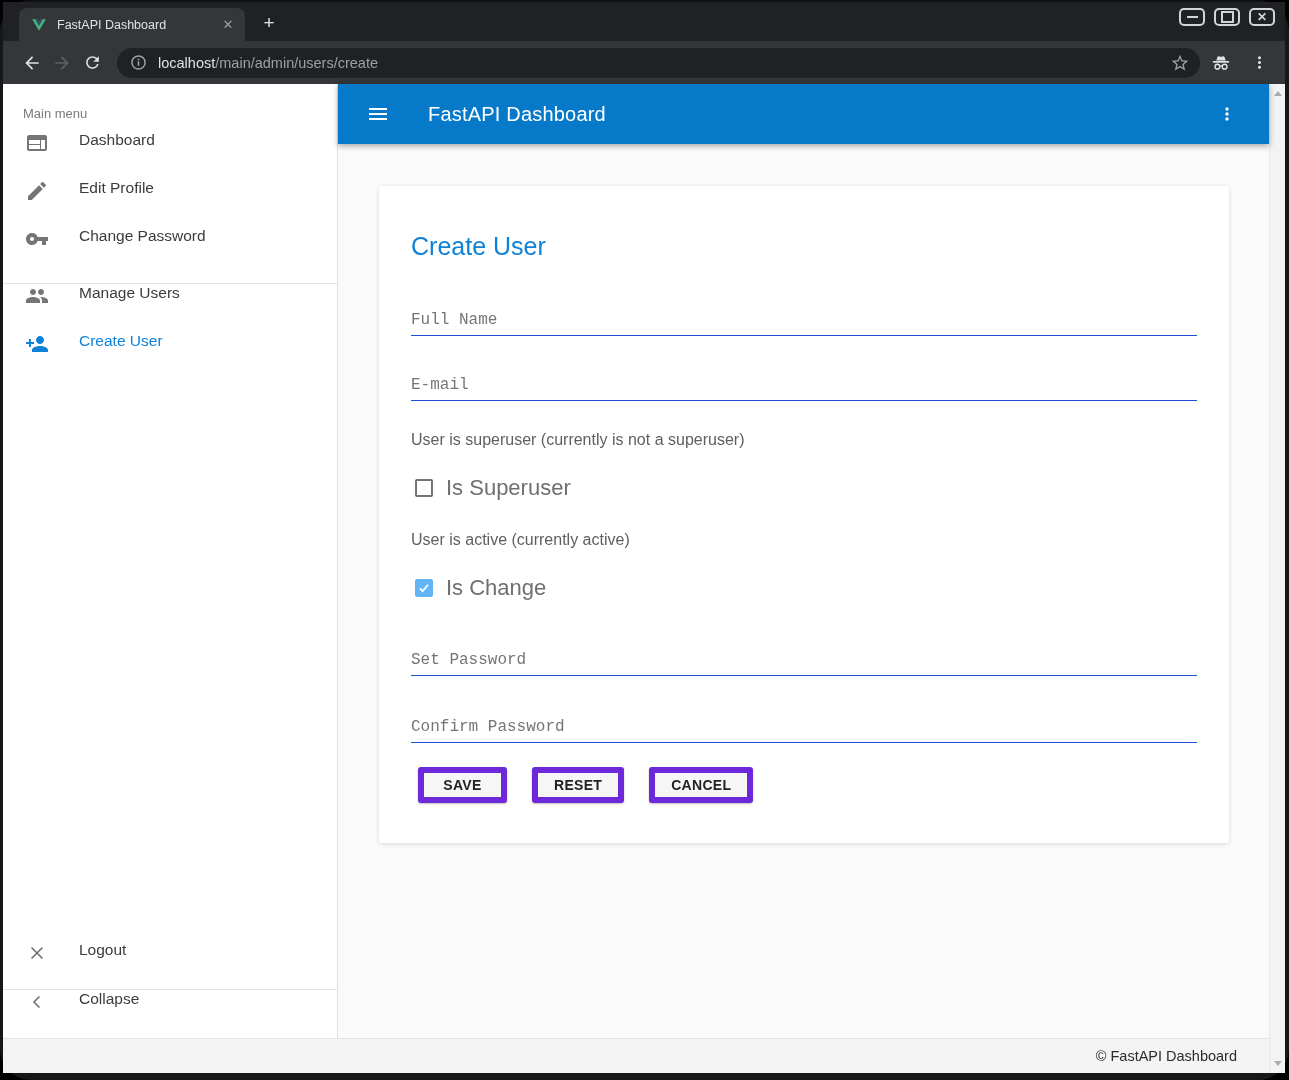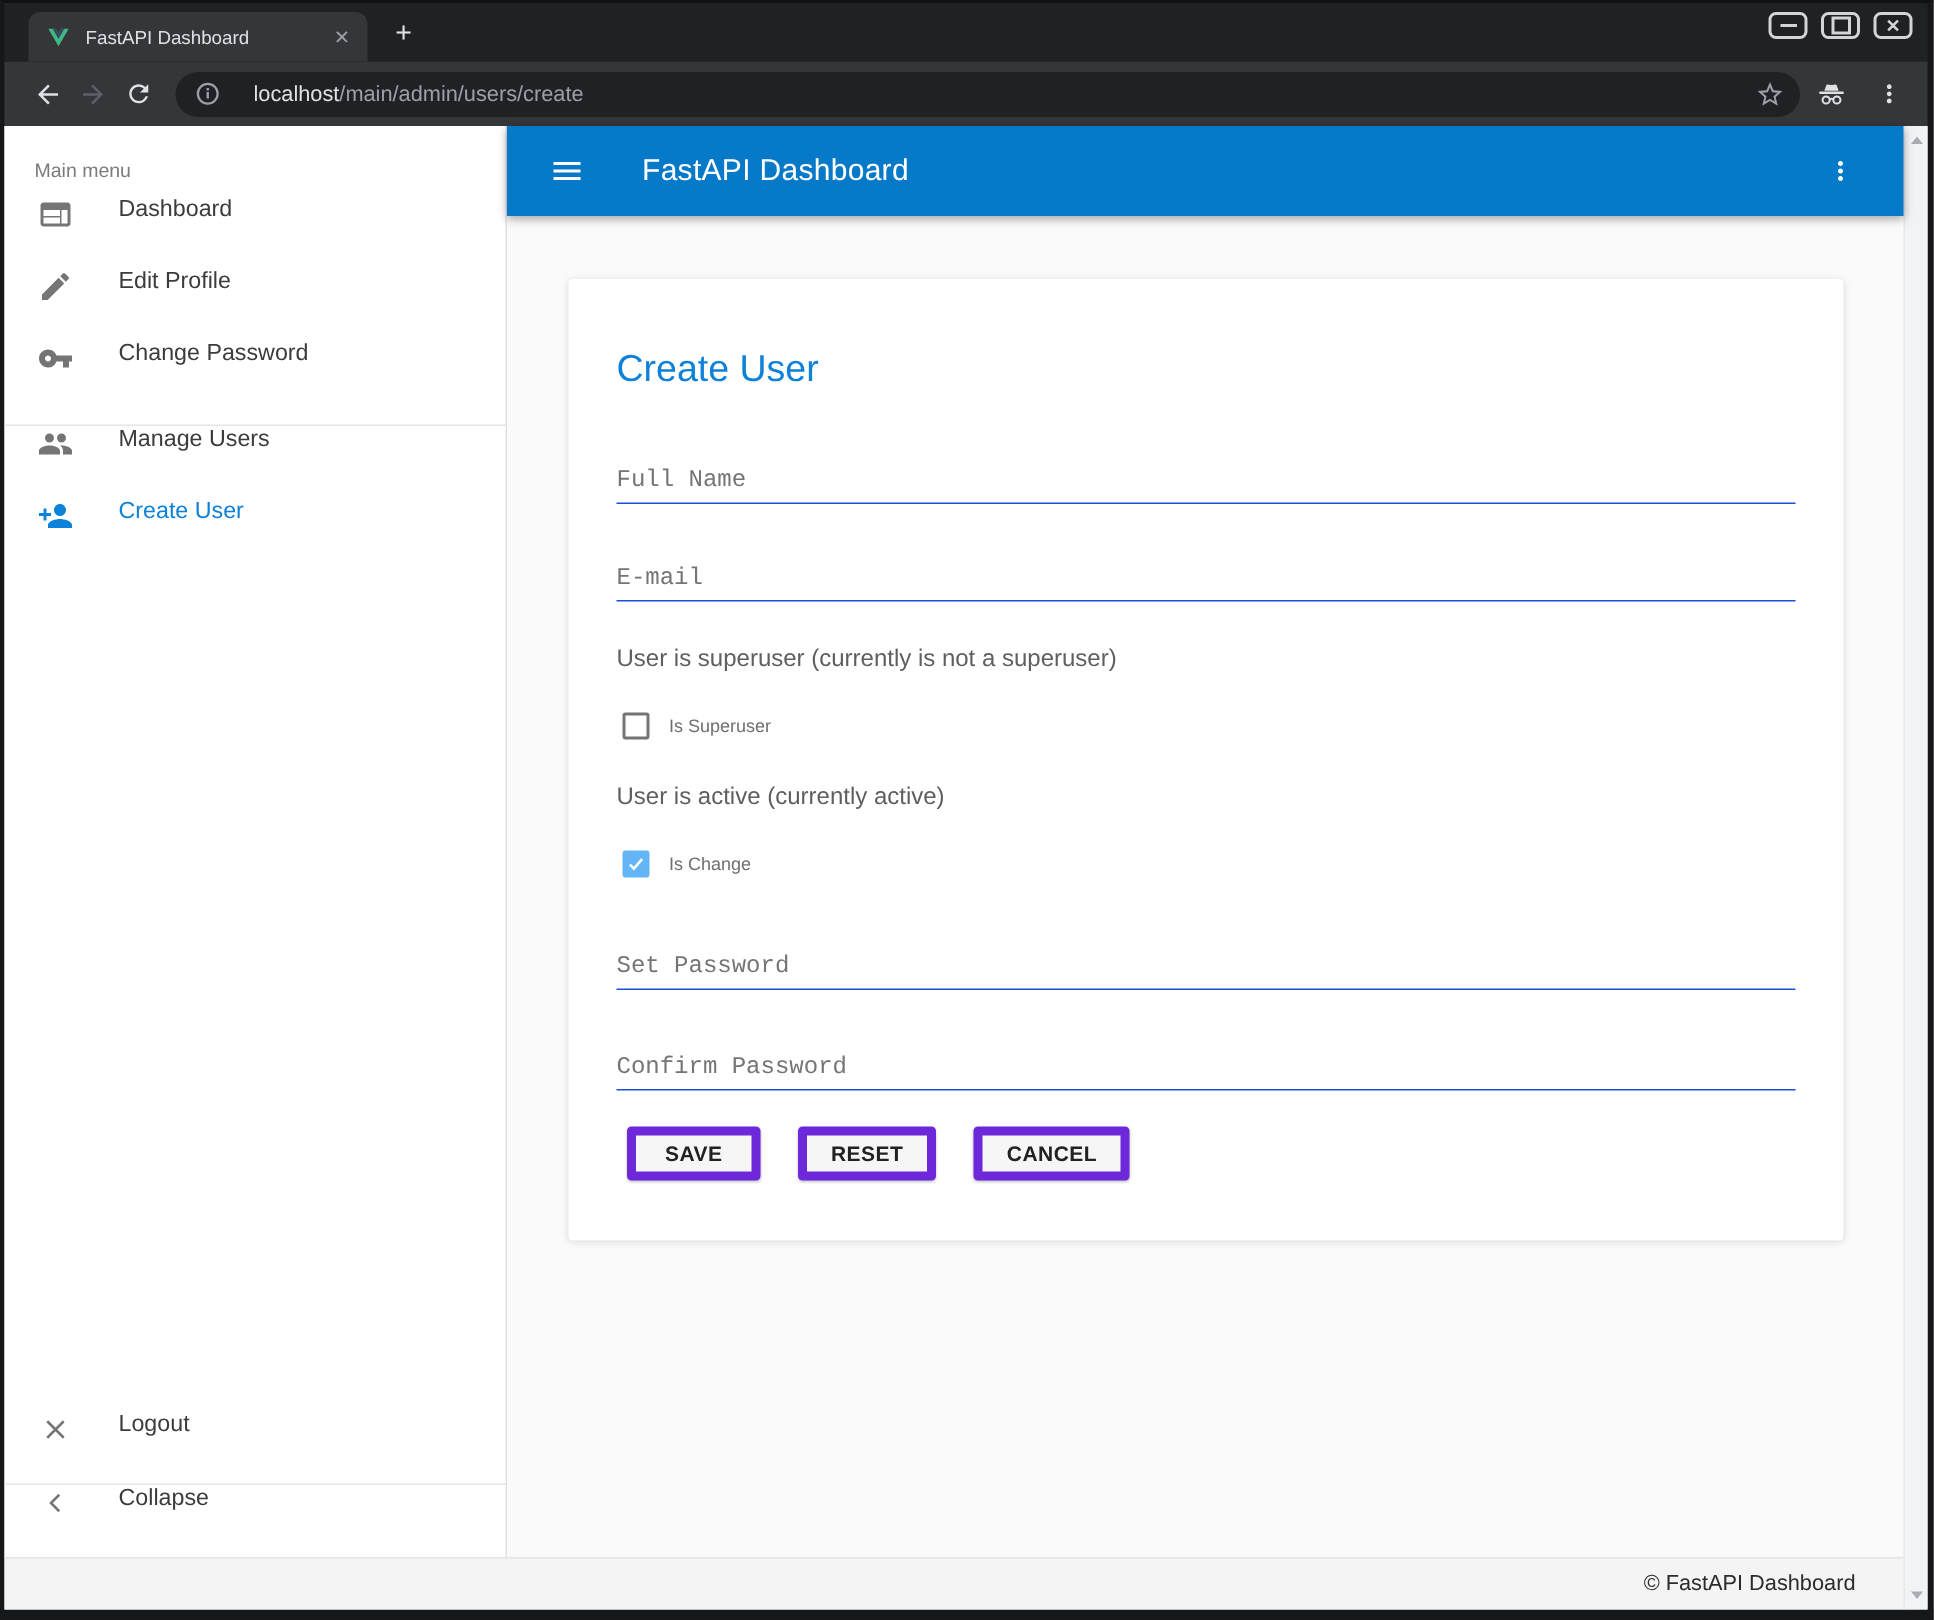--- a/index.html
+++ b/index.html
@@ -1,41 +1,41 @@
 <!DOCTYPE html>
 <html><head>
 <meta charset="utf-8">
 <style>
   * { margin:0; padding:0; box-sizing:border-box; }
   html,body { width:1289px; height:1080px; background:#000; }
   body { font-family:"Liberation Sans", sans-serif; }
 
   .window { width:1289px; height:1080px; display:flex; flex-direction:column;
     border-left:3px solid #161719; border-right:4px solid #161719;
-    border-bottom:7px solid #161719; border-top:2px solid #101113; background:#202124; }
+    border-bottom:7px solid #161719; border-top:2px solid #101113; background:#202124;border-radius:31px; }
 
   
   .tabbar { height:39px; background:#202124; display:flex; align-items:flex-end; position:relative; padding-left:16px; }
   .tab { height:33px; width:226px; background:#35363a; border-radius:8px 8px 0 0;
     display:flex; align-items:center; padding:0 8px 0 12px; }
   .tab-title { flex:1; color:#dfe1e5; font-size:12.5px; margin-left:10px; white-space:nowrap; overflow:hidden; }
   .tab-close { color:#9aa0a6; font-size:13px; width:18px; height:18px; display:flex; align-items:center; justify-content:center; border-radius:50%; }
   .newtab { width:28px; height:28px; margin:0 0 4px 10px; color:#dfe1e5; font-size:19px;
     display:flex; align-items:center; justify-content:center; border-radius:50%; }
   .winctrls { position:absolute; right:10px; top:6px; display:flex; gap:9px; }
   .winbtn { width:26px; height:18px; border:2px solid #d3d4d5; border-radius:5px; position:relative;
     display:flex; align-items:center; justify-content:center; color:#d3d4d5; }
   .winbtn-min::after { content:""; width:11px; height:2px; background:#d3d4d5; }
   .winbtn-max::after { content:""; width:9px; height:8px; border:2px solid #d3d4d5; }
   .winbtn-close { font-size:12px; font-weight:bold; }
 
   .toolbar { height:43px; background:#35363a; display:flex; align-items:center; padding:0 12px 0 14px; }
   .navic { width:30px; height:30px; display:flex; align-items:center; justify-content:center; border-radius:50%; flex:none; }
   .omnibox { flex:1; height:30px; background:#202124; border-radius:15px; margin-left:10px;
-    display:flex; align-items:center; padding:0 10px 0 13px; min-width:0;gap:11px; }
+    display:flex; align-items:center; padding:0 10px 0 13px; min-width:0; }
   .url { margin-left:11px; font-size:14.5px; color:#dfe1e5; white-space:nowrap; overflow:hidden; flex:1; }
   .url .path { color:#9aa0a6; }
   .tool-right { display:flex; align-items:center; margin-left:10px; gap:18px; padding-right:4px; }
 
   
   .viewport { flex:1; display:flex; min-height:0; background:#fafafa; }
   .page { flex:1; display:flex; flex-direction:column; min-width:0; }
   .page-main { flex:1; display:flex; min-height:0; }
 
   .sidebar { width:335px; background:#fff; border-right:1px solid #e0e0e0; display:flex; flex-direction:column; flex:none; }
@@ -61,21 +61,21 @@
   .tfield { border-bottom:1px solid #1d4ed8; padding-bottom:6px;font-family:Liberation Mono, monospace; }
   .tfield input { width:100%; border:none; outline:none; background:transparent; font-size:16px;
     color:#333; font-family:inherit; }
   .tfield input::placeholder { color:#757575; opacity:1; }
   .mt50 { margin-top:50px; } .mt42 { margin-top:42px; } .mt40 { margin-top:40px; }
   .note { margin-top:30px; font-size:16px; color:#5f5f5f; }
   .cbrow { margin-top:26px; display:flex; align-items:center; margin-left:4px; }
   .cbox { width:18px; height:18px; border:2px solid #747474; border-radius:2px; flex:none;
     display:flex; align-items:center; justify-content:center; cursor:pointer; background:#fff; }
   .cbox.checked { border-color:#64b5f6; background:#64b5f6; }
-  .cblabel { margin-left:13px; font-size:12px; color:#6f6f6f; }
+  .cblabel { margin-left:13px; font-size:22px; color:#6f6f6f; }
   .btnrow { margin-top:24px; display:flex; gap:25px; margin-left:7px; }
   .btn { min-width:89px; height:36px; padding:0 16px; background:#f6f6f6; border:6px solid #6d28d9;
     border-radius:3px; box-shadow:0 1px 2px rgba(0,0,0,.25); font-family:inherit; font-size:14px;
     font-weight:700; letter-spacing:.3px; color:#222; cursor:pointer; }
 
   .page-footer { height:35px; flex:none; background:#f4f4f4; border-top:1px solid #e3e3e3;
     display:flex; align-items:center; justify-content:flex-end; padding-right:32px;
     font-size:14.5px; color:#2c2c2c; }
 
   .scrollbar { width:16px; flex:none; background:#f2f3f4; border-left:1px solid #e9e9e9; position:relative; }

